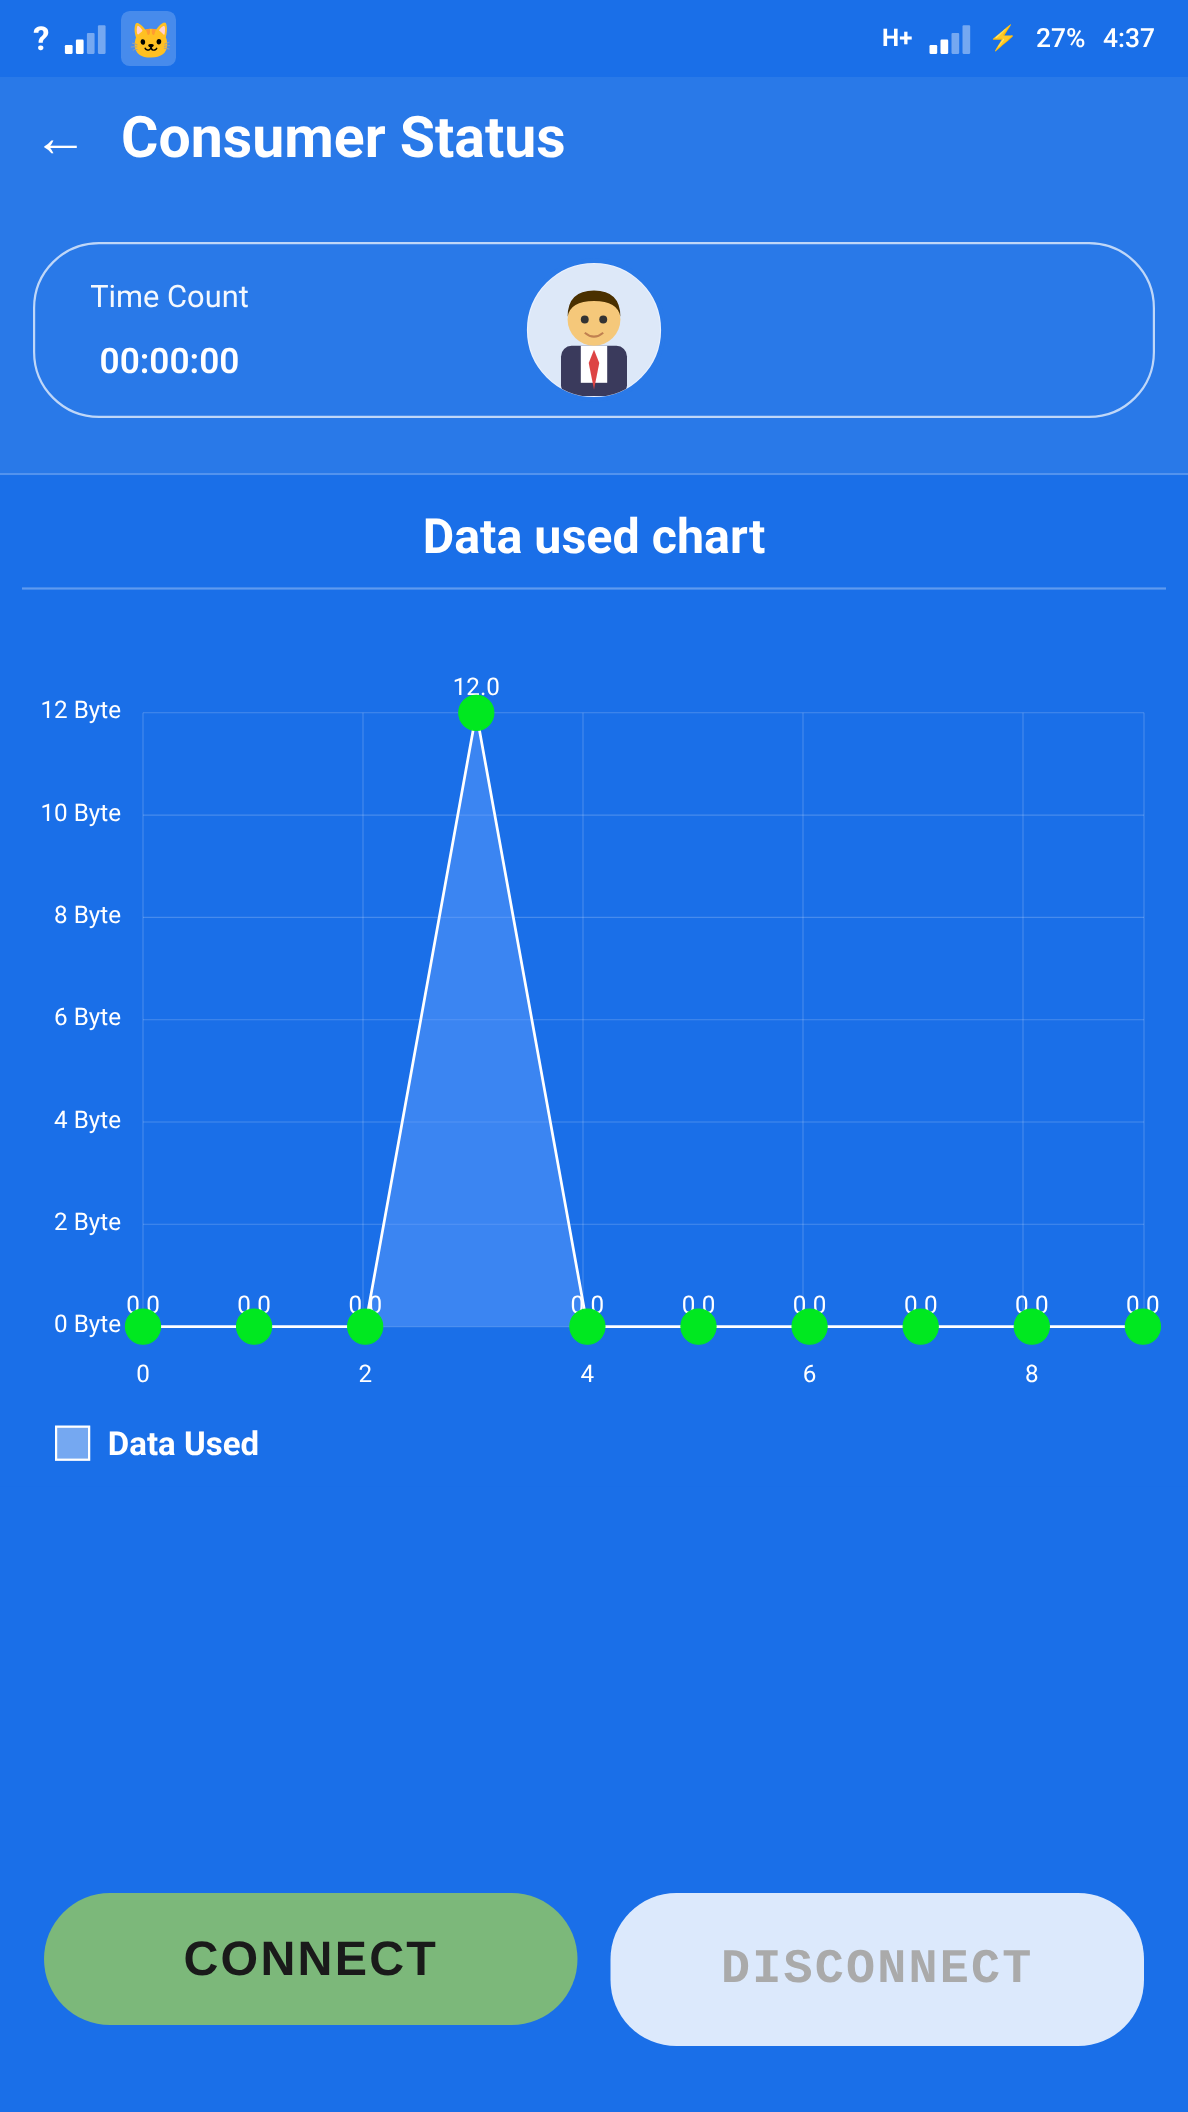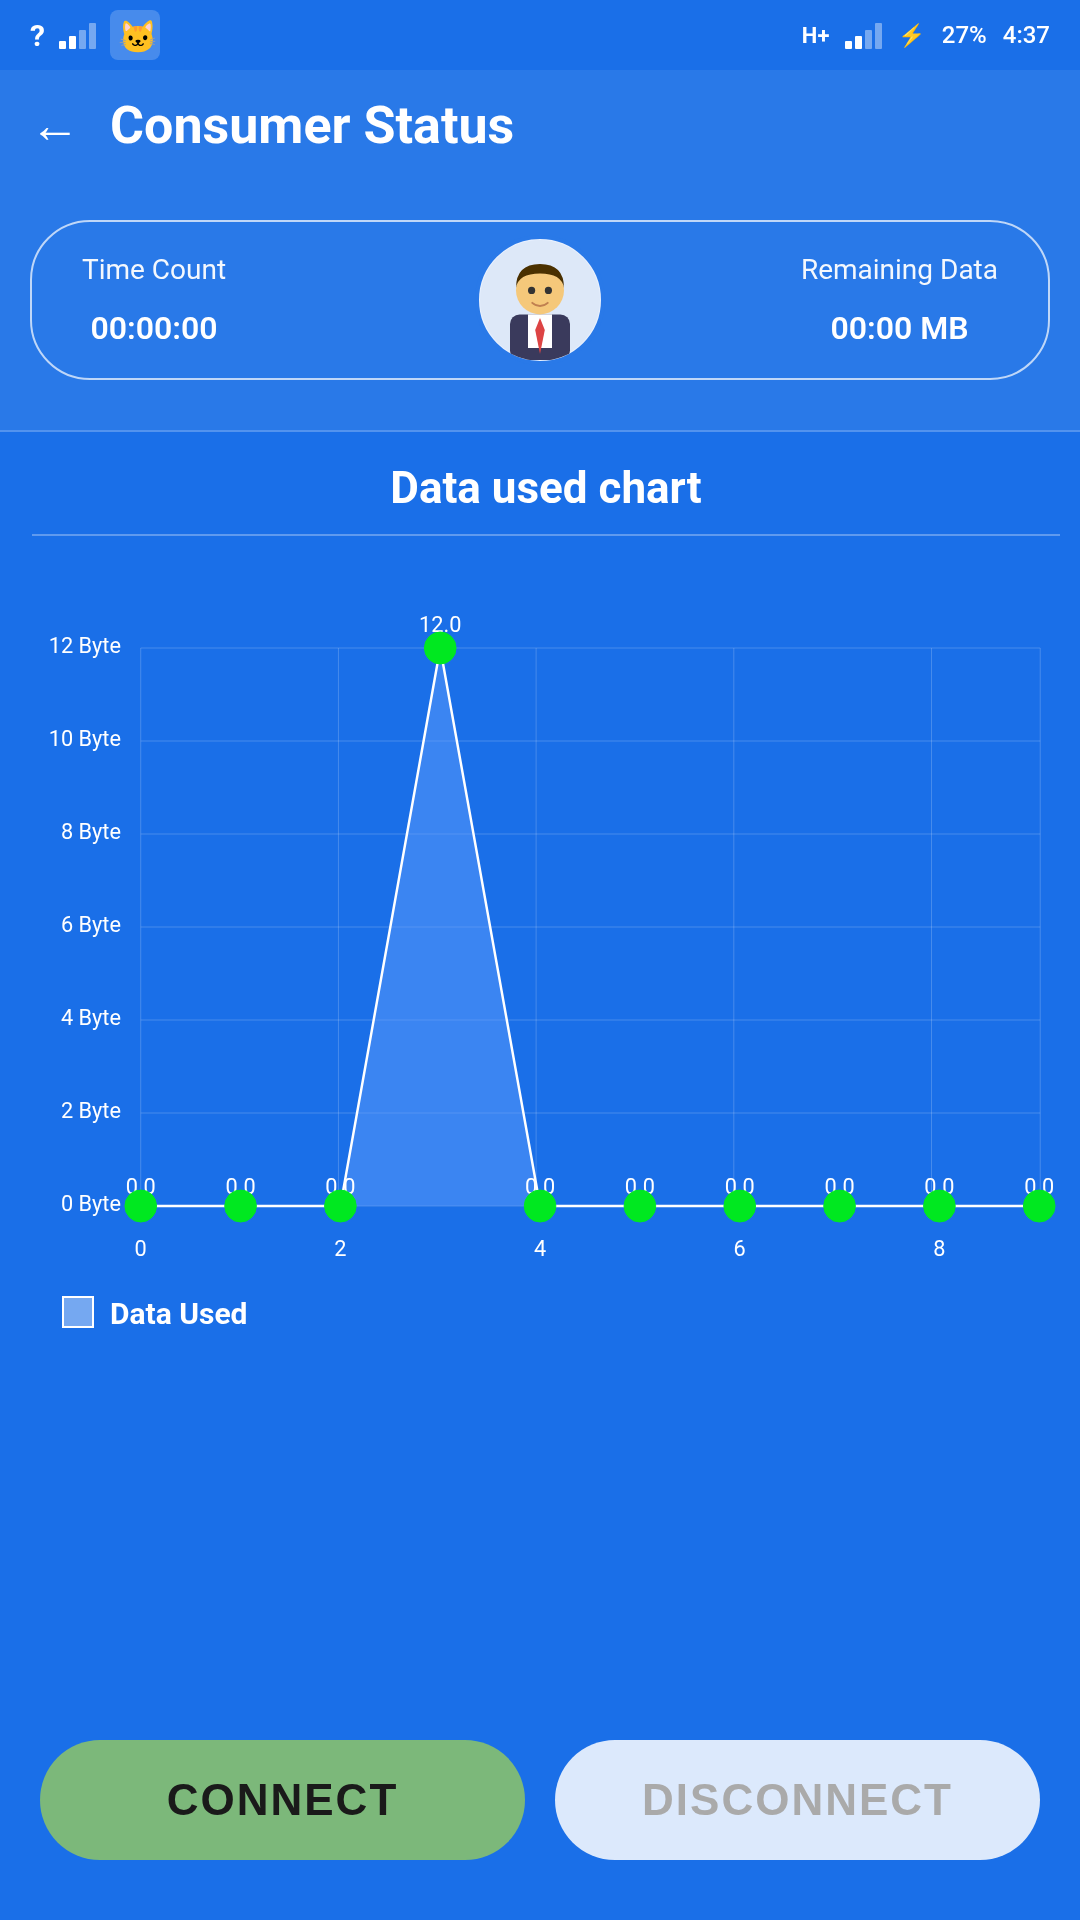--- a/index.html
+++ b/index.html
@@ -170,21 +170,21 @@
     .divider {
       width: 100%;
       height: 2px;
       background: rgba(255,255,255,0.25);
     }
 
     
     .chart-section {
       width: 100%;
       background: #1a6fe8;
-      padding: 30px 20px 0 32px;
+      padding: 30px 20px 0 20px;
       flex: 1;
     }
 
     .chart-title {
       color: white;
       font-size: 44px;
       font-weight: bold;
       text-align: center;
       margin-bottom: 20px;
     }
@@ -248,29 +248,30 @@
       border-radius: 60px;
       color: #1a1a1a;
       font-size: 44px;
       font-weight: bold;
       letter-spacing: 2px;
       cursor: pointer;
     }
 
     .btn-disconnect {
       flex: 1;
-      height: 120px;
+      height: 139px;
       background: rgba(255,255,255,0.85);
       border: none;
       border-radius: 60px;
       color: #aaa;
       font-size: 44px;
       font-weight: bold;
       letter-spacing: 2px;
       cursor: pointer;
+      font-family: Liberation Mono, monospace;
     }
 
     
     .y-label {
       fill: white;
       font-size: 22px;
     }
 
     
     .x-label {
@@ -362,24 +363,20 @@
 
         <circle cx="50" cy="42" r="20" fill="#f5c87a"></circle>
 
         <path d="M30,40 Q30,20 50,20 Q70,20 70,40 Q68,28 50,28 Q32,28 30,40Z" fill="#4a3000"></path>
 
         <circle cx="43" cy="42" r="3" fill="#333"></circle>
         <circle cx="57" cy="42" r="3" fill="#333"></circle>
 
         <path d="M43,52 Q50,58 57,52" stroke="#c08050" stroke-width="1.5" fill="none"></path>
       </svg>
-    </div>
-    <div class="info-item">
-      <div class="info-label">Remaining Data</div>
-      <div class="info-value">00:00 MB</div>
     </div>
   </div>
 </div>
 
 <div class="divider"></div>
 
 <div class="chart-section">
   <div class="chart-title">Data used chart</div>
   <div class="chart-divider"></div>
 

